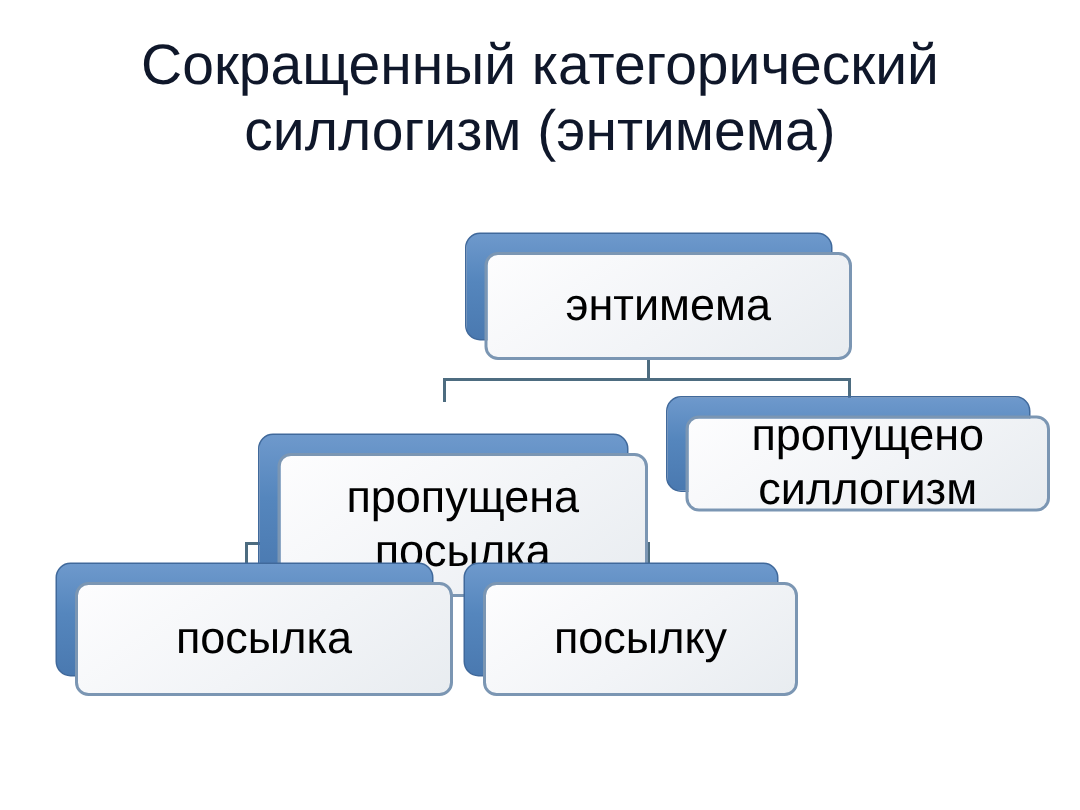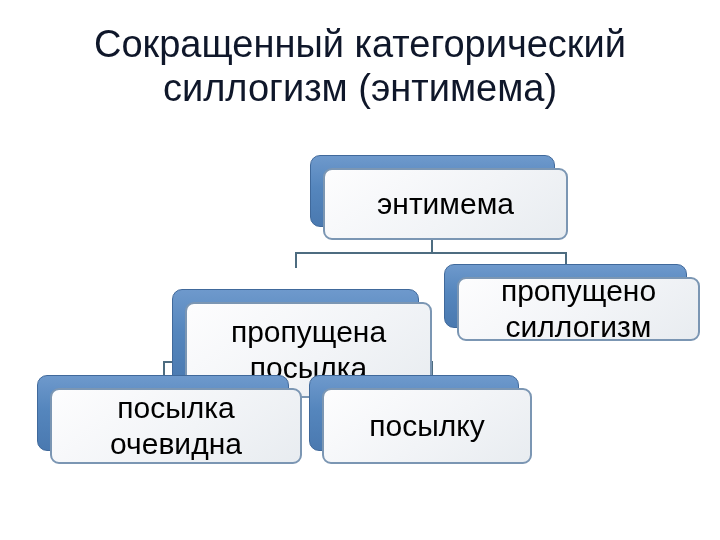--- a/index.html
+++ b/index.html
@@ -76,21 +76,20 @@
     <div class="front">
       <span>пропущено</span>
       <span>силлогизм</span>
     </div>
   </div>
 
   <div class="node n-po">
     <div class="back"></div>
     <div class="front">
       <span>посылка</span>
-      <span>очевидна</span>
     </div>
   </div>
 
   <div class="node n-ph">
     <div class="back"></div>
     <div class="front">
       <span>посылку</span>
     </div>
   </div>
 

